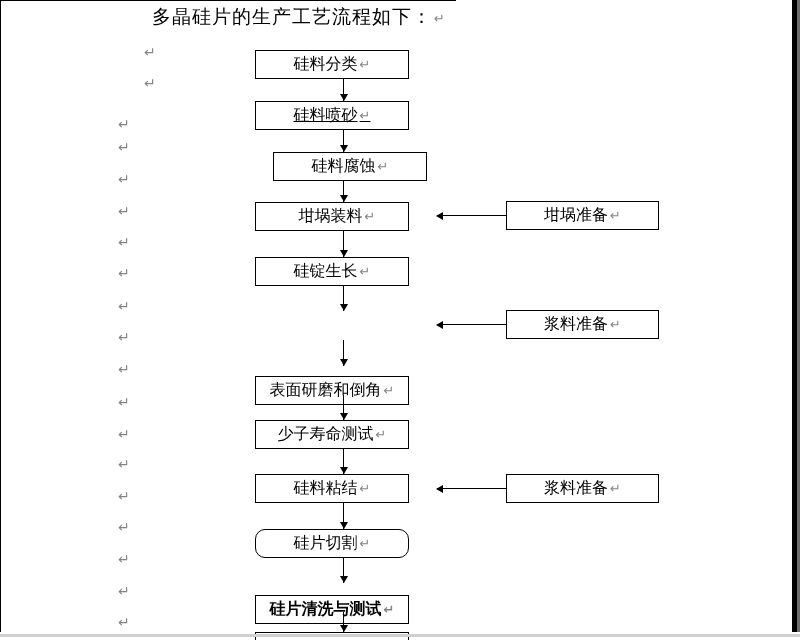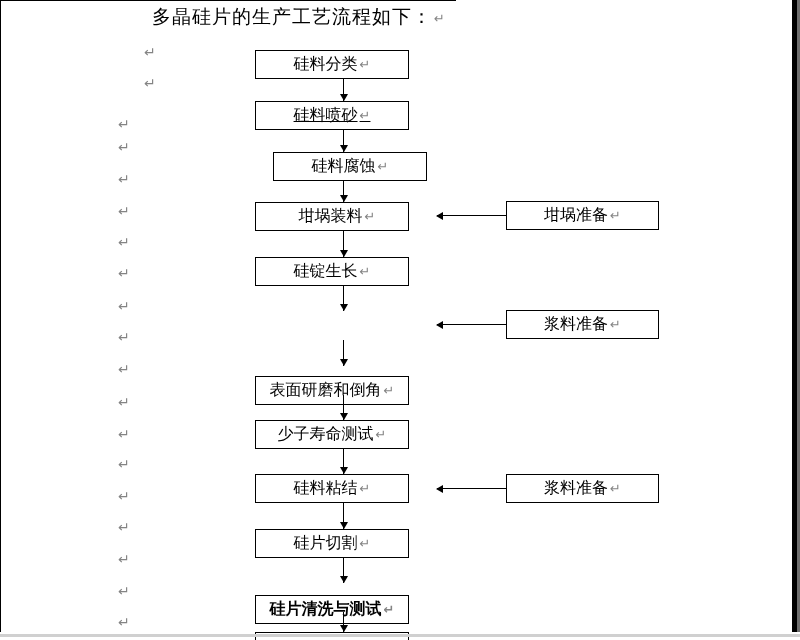--- a/index.html
+++ b/index.html
@@ -90,21 +90,21 @@
   </div>
   <div class="node main" style="top:366px;margin-top:10px;">
     <span>表面研磨和倒角</span><span class="pilcrow">↵</span>
   </div>
   <div class="node main" style="top:420px;">
     <span>少子寿命测试</span><span class="pilcrow">↵</span>
   </div>
   <div class="node main" style="top:474px;">
     <span>硅料粘结</span><span class="pilcrow">↵</span>
   </div>
-  <div class="node main" style="top:529px;">
+  <div class="node main" style="top:529px;border-radius:10px;">
     <span>硅片切割</span><span class="pilcrow">↵</span>
   </div>
   <div class="node main" style="top:595px;font-weight:bold;">
     <span>硅片清洗与测试</span><span class="pilcrow">↵</span>
   </div>
   <div class="node main partial" style="top:632px;">
     <span></span>
   </div>
 
   <div class="node side" style="top:201px;">

